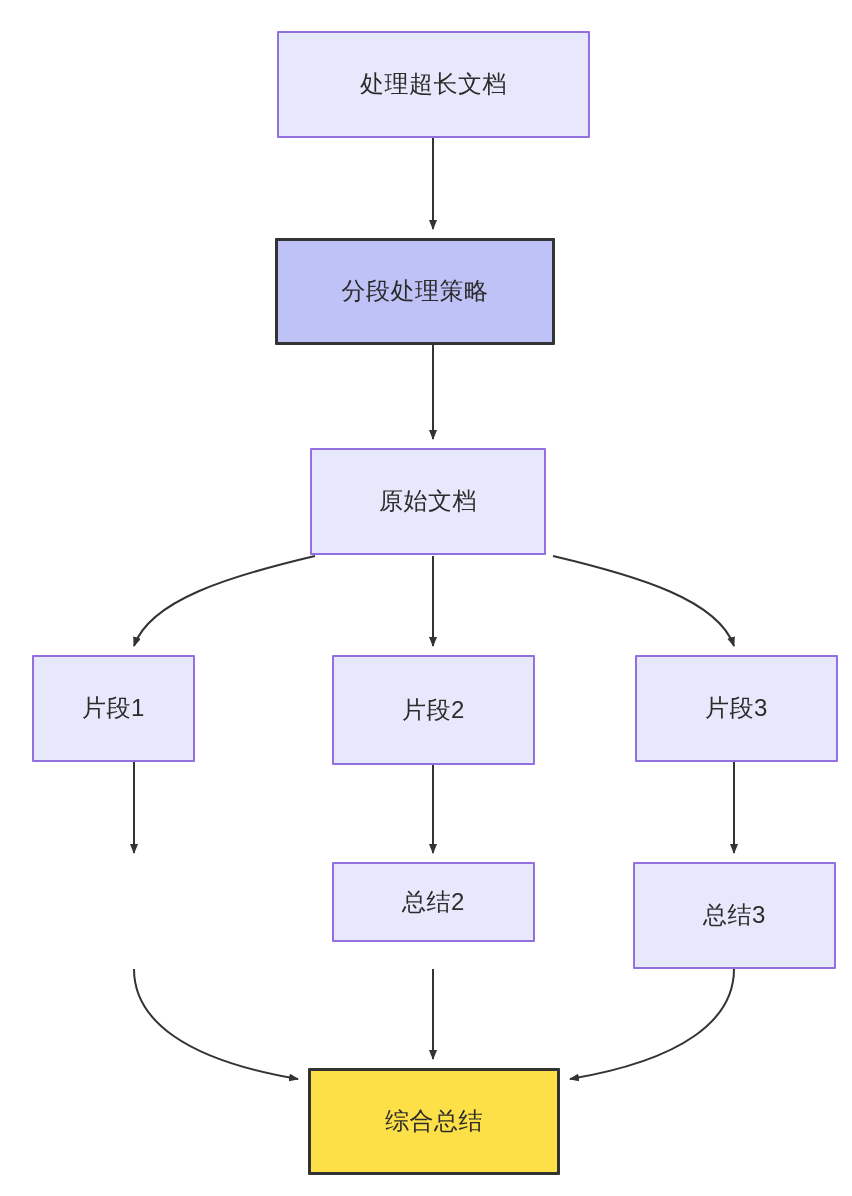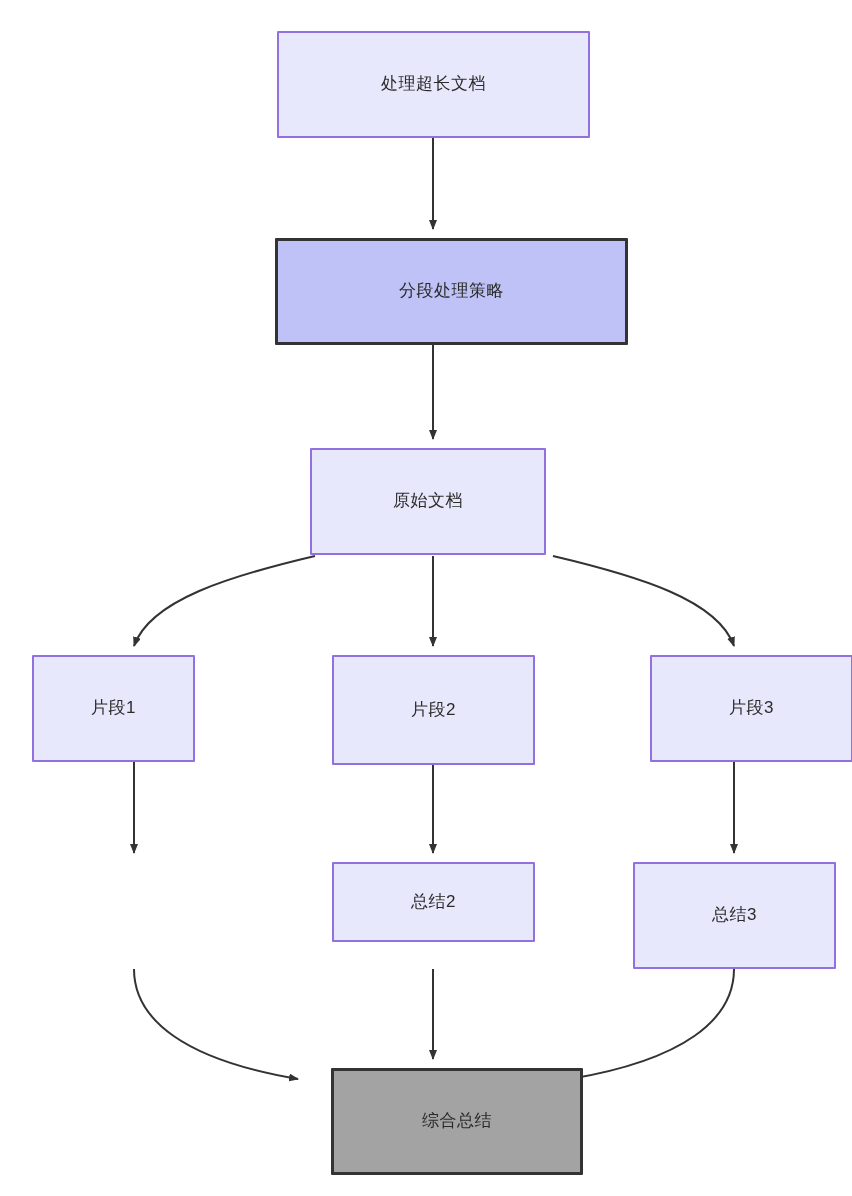--- a/index.html
+++ b/index.html
@@ -28,44 +28,43 @@
   }
   .node {
     position: absolute;
     box-sizing: border-box;
     display: flex;
     align-items: center;
     justify-content: center;
     text-align: center;
   }
   .node-label {
-    font-size: 17px;
+    font-size: 24px;
     line-height: 1.2;
     color: #2b2b2b;
     letter-spacing: 0.5px;
     white-space: nowrap;
   }
   
   .style-default {
     background: #e8e8fc;
     border: 2px solid #9370e0;
     border-radius: 1px;
   }
   
   .style-strategy {
     background: #bfc2f7;
     border: 3px solid #333333;
     border-radius: 1px;
   }
   
   .style-final {
-    background: #a3a3a3;
+    background: #fde047;
     border: 3px solid #333333;
     border-radius: 1px;
-    margin-left: 23px;
   }
 </style>
 </head>
 <body>
 
 <div id="diagram">
 
   <svg id="edge-layer" viewBox="0 0 852 1196" width="852" height="1196" xmlns="http://www.w3.org/2000/svg">
     <defs>
       <marker id="arrowhead" markerWidth="10" markerHeight="8" refX="9" refY="4" orient="auto" markerUnits="userSpaceOnUse">
@@ -93,37 +92,37 @@
 
     <path d="M433,969 L433,1059" fill="none" stroke="#333333" stroke-width="2" marker-end="url(#arrowhead)"></path>
 
     <path d="M734,969 C734,1020 683,1060 570,1079" fill="none" stroke="#333333" stroke-width="2" marker-end="url(#arrowhead)"></path>
   </svg>
 
   <div class="node style-default" style="left:277px; top:31px; width:313px; height:107px;">
     <span class="node-label">处理超长文档</span>
   </div>
 
-  <div class="node style-strategy" style="left:275px; top:238px; width:353px; height:107px;font-family:Liberation Serif, serif;">
+  <div class="node style-strategy" style="left:275px; top:238px; width:280px; height:107px;font-family:Liberation Serif, serif;">
     <span class="node-label">分段处理策略</span>
   </div>
 
   <div class="node style-default" style="left:310px; top:448px; width:236px; height:107px;">
     <span class="node-label">原始文档</span>
   </div>
 
   <div class="node style-default" style="left:32px; top:655px; width:163px; height:107px;">
     <span class="node-label">片段1</span>
   </div>
 
   <div class="node style-default" style="left:332px; top:655px; width:203px; height:110px;">
     <span class="node-label">片段2</span>
   </div>
 
-  <div class="node style-default" style="left:650px; top:655px; width:203px; height:107px;justify-content:center;">
+  <div class="node style-default" style="left:635px; top:655px; width:203px; height:107px;justify-content:center;">
     <span class="node-label">片段3</span>
   </div>
 
 
   <div class="node style-default" style="left:332px; top:862px; width:203px; height:80px;">
     <span class="node-label">总结2</span>
   </div>
 
   <div class="node style-default" style="left:633px; top:862px; width:203px; height:107px;">
     <span class="node-label">总结3</span>

